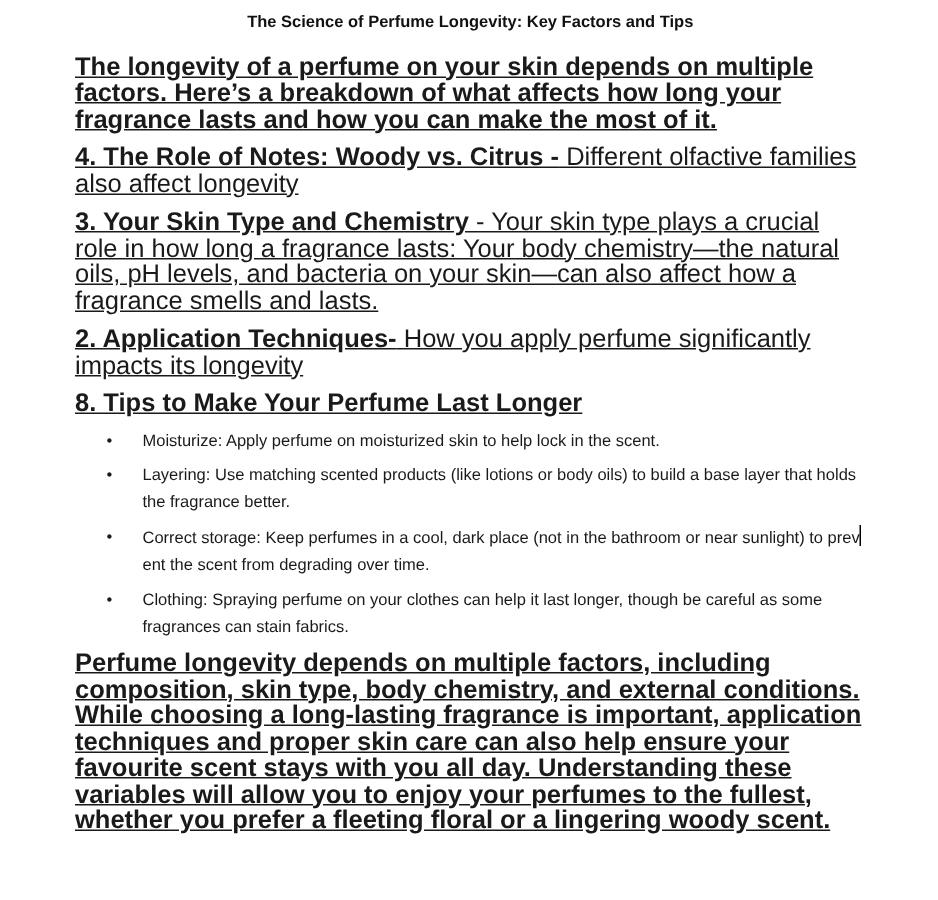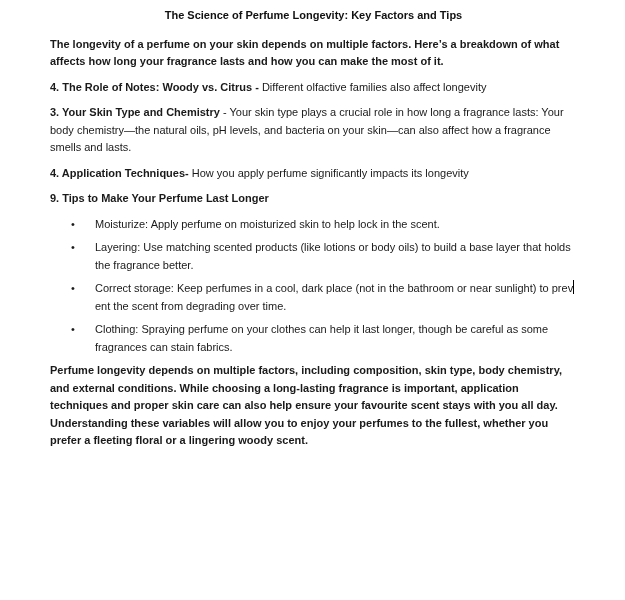--- a/index.html
+++ b/index.html
@@ -23,24 +23,25 @@
   }
   .title {
     font-size: 11px;
     line-height: 17.5px;
     font-weight: 700;
     text-align: center;
     margin: 0 0 11px 0;
     color: #111111;
   }
   .para {
-    font-size: 11px;
+    font-size: 17px;
     line-height: 17.5px;
     font-weight: 400;
     margin: 0 0 8px 0;
+    text-decoration: underline;
   }
   .para.bold { font-weight: 700; }
   .b { font-weight: 700; }
   ul.tips {
     list-style: none;
     margin: 3px 0 0 0;
     padding: 0;
   }
   li.tip {
     display: flex;
@@ -72,24 +73,24 @@
   <h1 class="title">The Science of Perfume Longevity: Key Factors and Tips</h1>
 
   <p class="para bold">The longevity of a perfume on your skin depends on multiple factors. Here’s a breakdown of what affects how long your fragrance lasts and how you can make the most of it.</p>
 
 
   <p class="para"><span class="b">4. The Role of Notes: Woody vs. Citrus -</span><span> Different olfactive families also affect longevity</span></p>
 
   <p class="para"><span class="b">3. Your Skin Type and Chemistry</span><span> - Your skin type plays a crucial role in how long a fragrance lasts: Your body chemistry—the natural oils, pH levels, and bacteria on your skin—can also affect how a fragrance smells and lasts.</span></p>
 
 
-  <p class="para"><span class="b">4. Application Techniques-</span><span> How you apply perfume significantly impacts its longevity</span></p>
+  <p class="para"><span class="b">2. Application Techniques-</span><span> How you apply perfume significantly impacts its longevity</span></p>
 
 
-  <p class="para bold">9. Tips to Make Your Perfume Last Longer</p>
+  <p class="para bold">8. Tips to Make Your Perfume Last Longer</p>
 
   <ul class="tips">
 
     <li class="tip">
       <span class="dot">•</span>
       <span class="tip-text">Moisturize: Apply perfume on moisturized skin to help lock in the scent.</span>
     </li>
 
     <li class="tip">
       <span class="dot">•</span>

